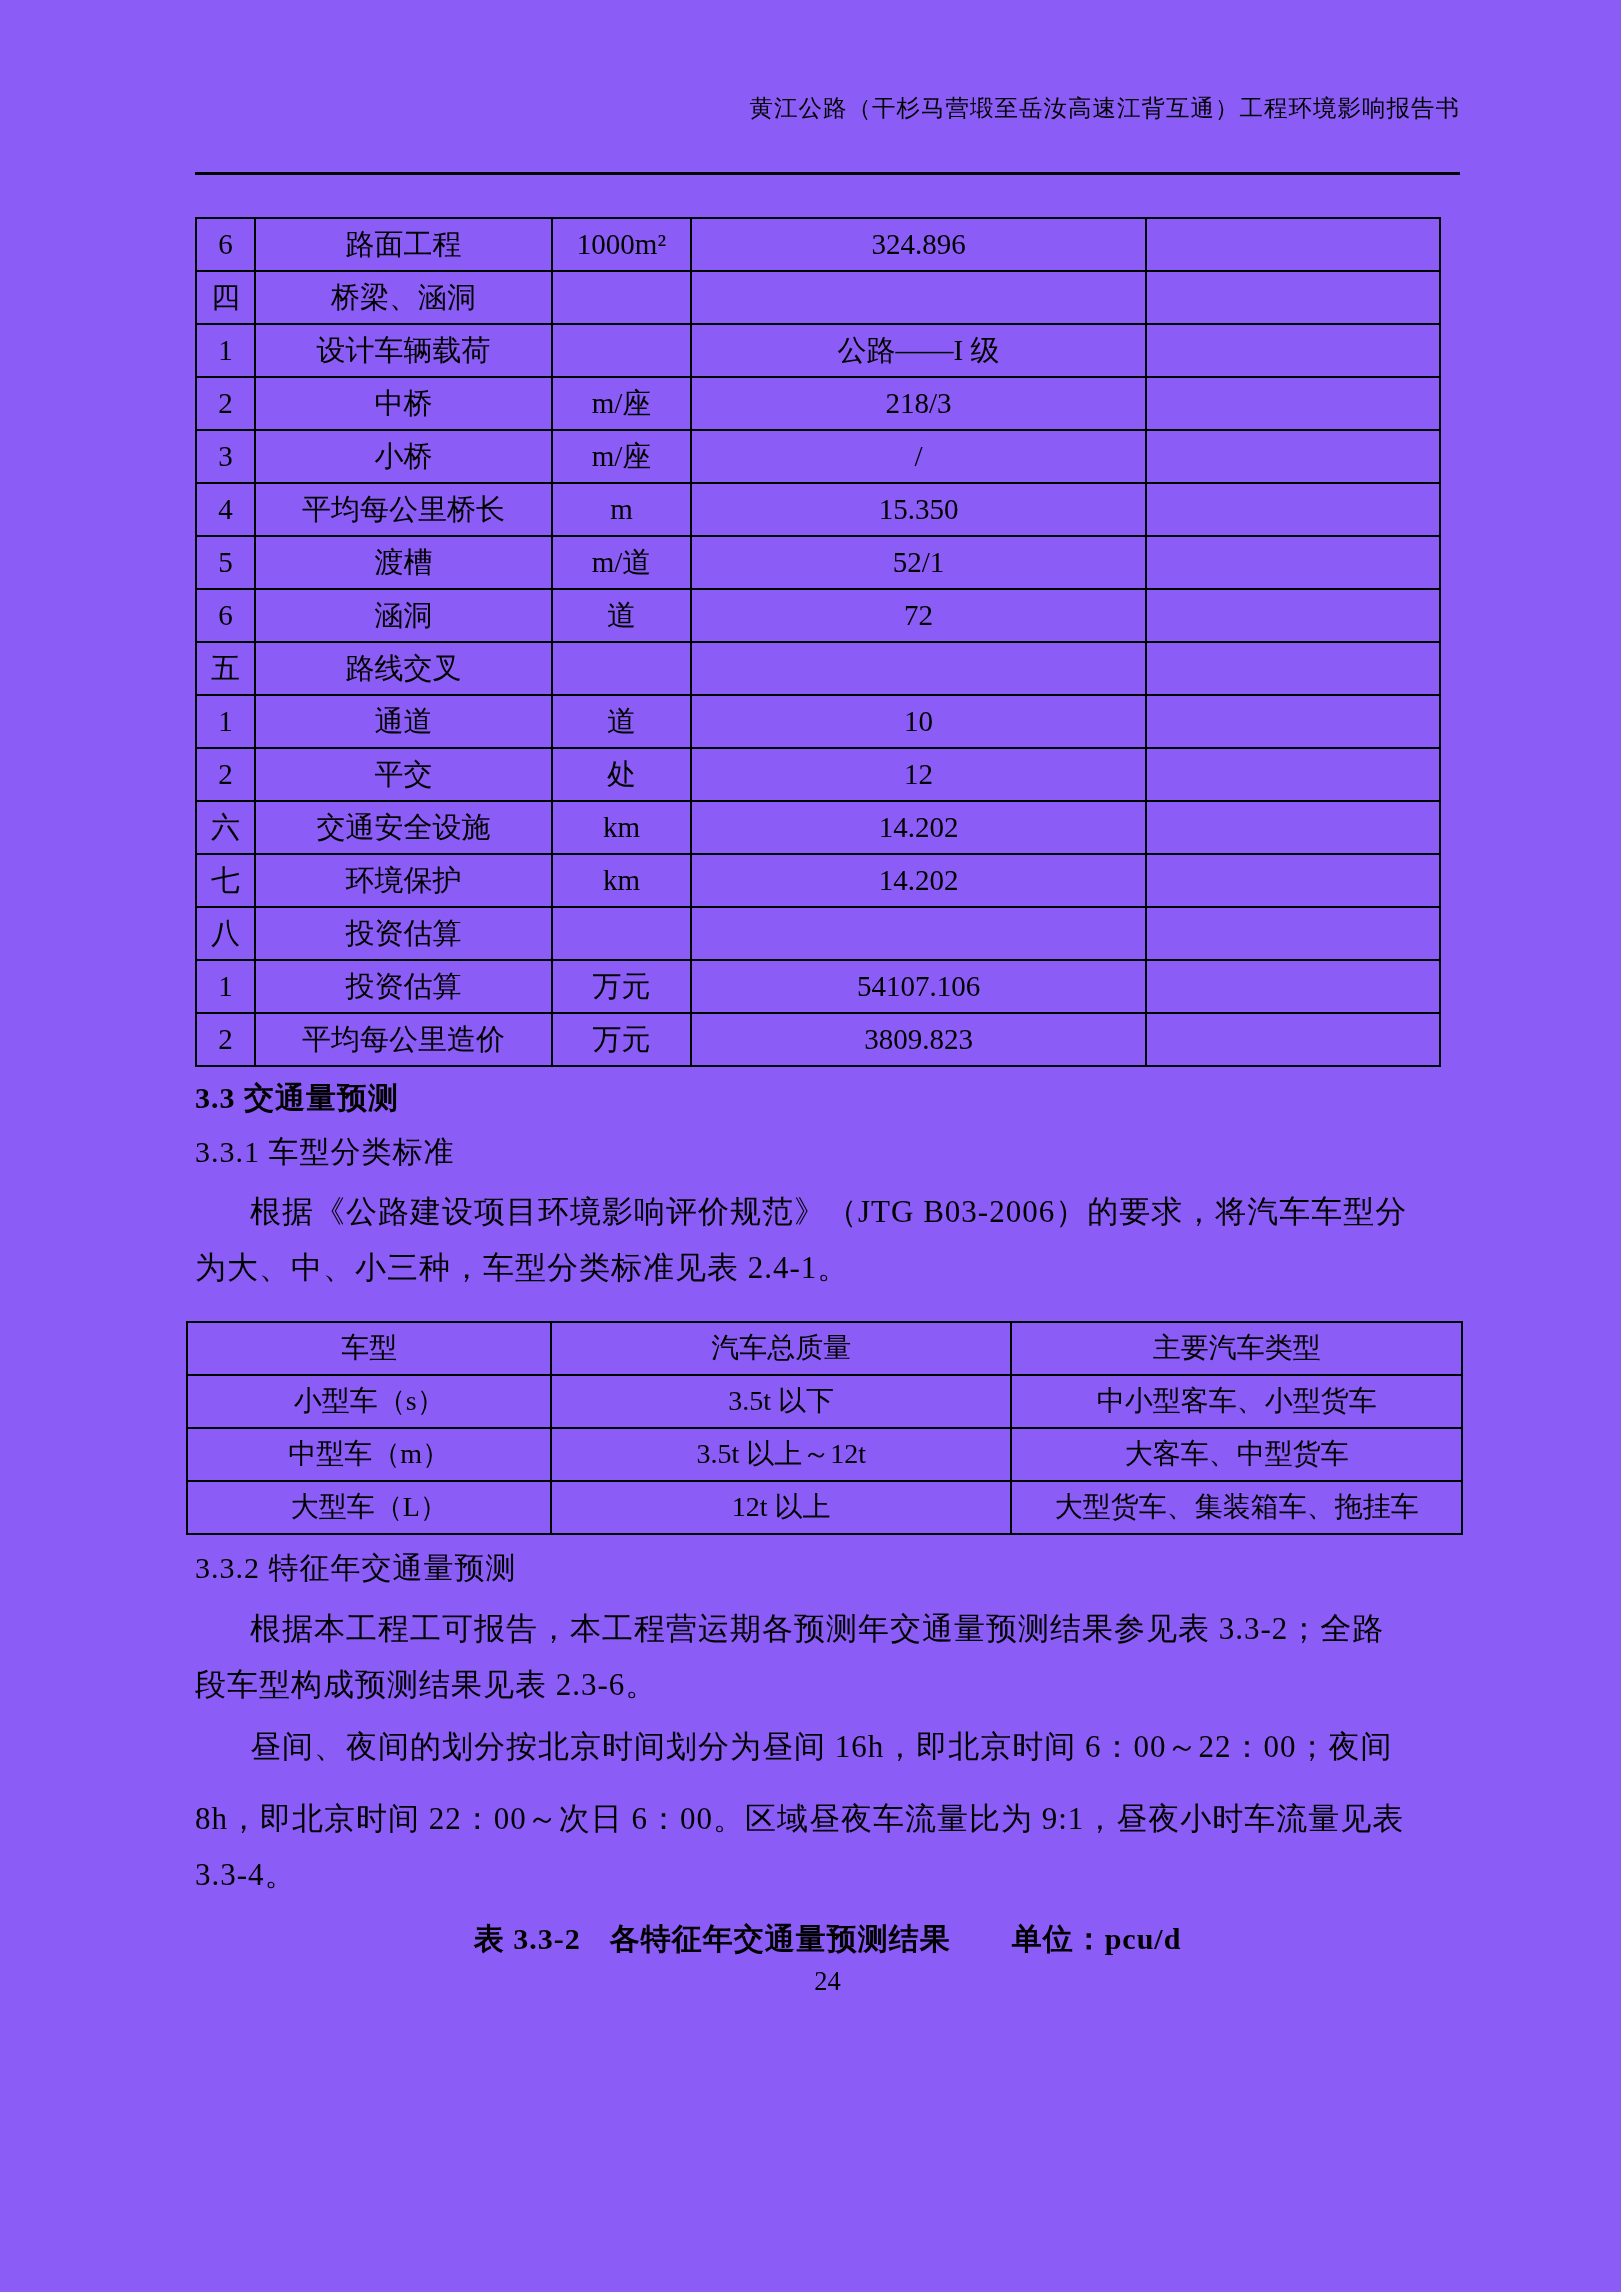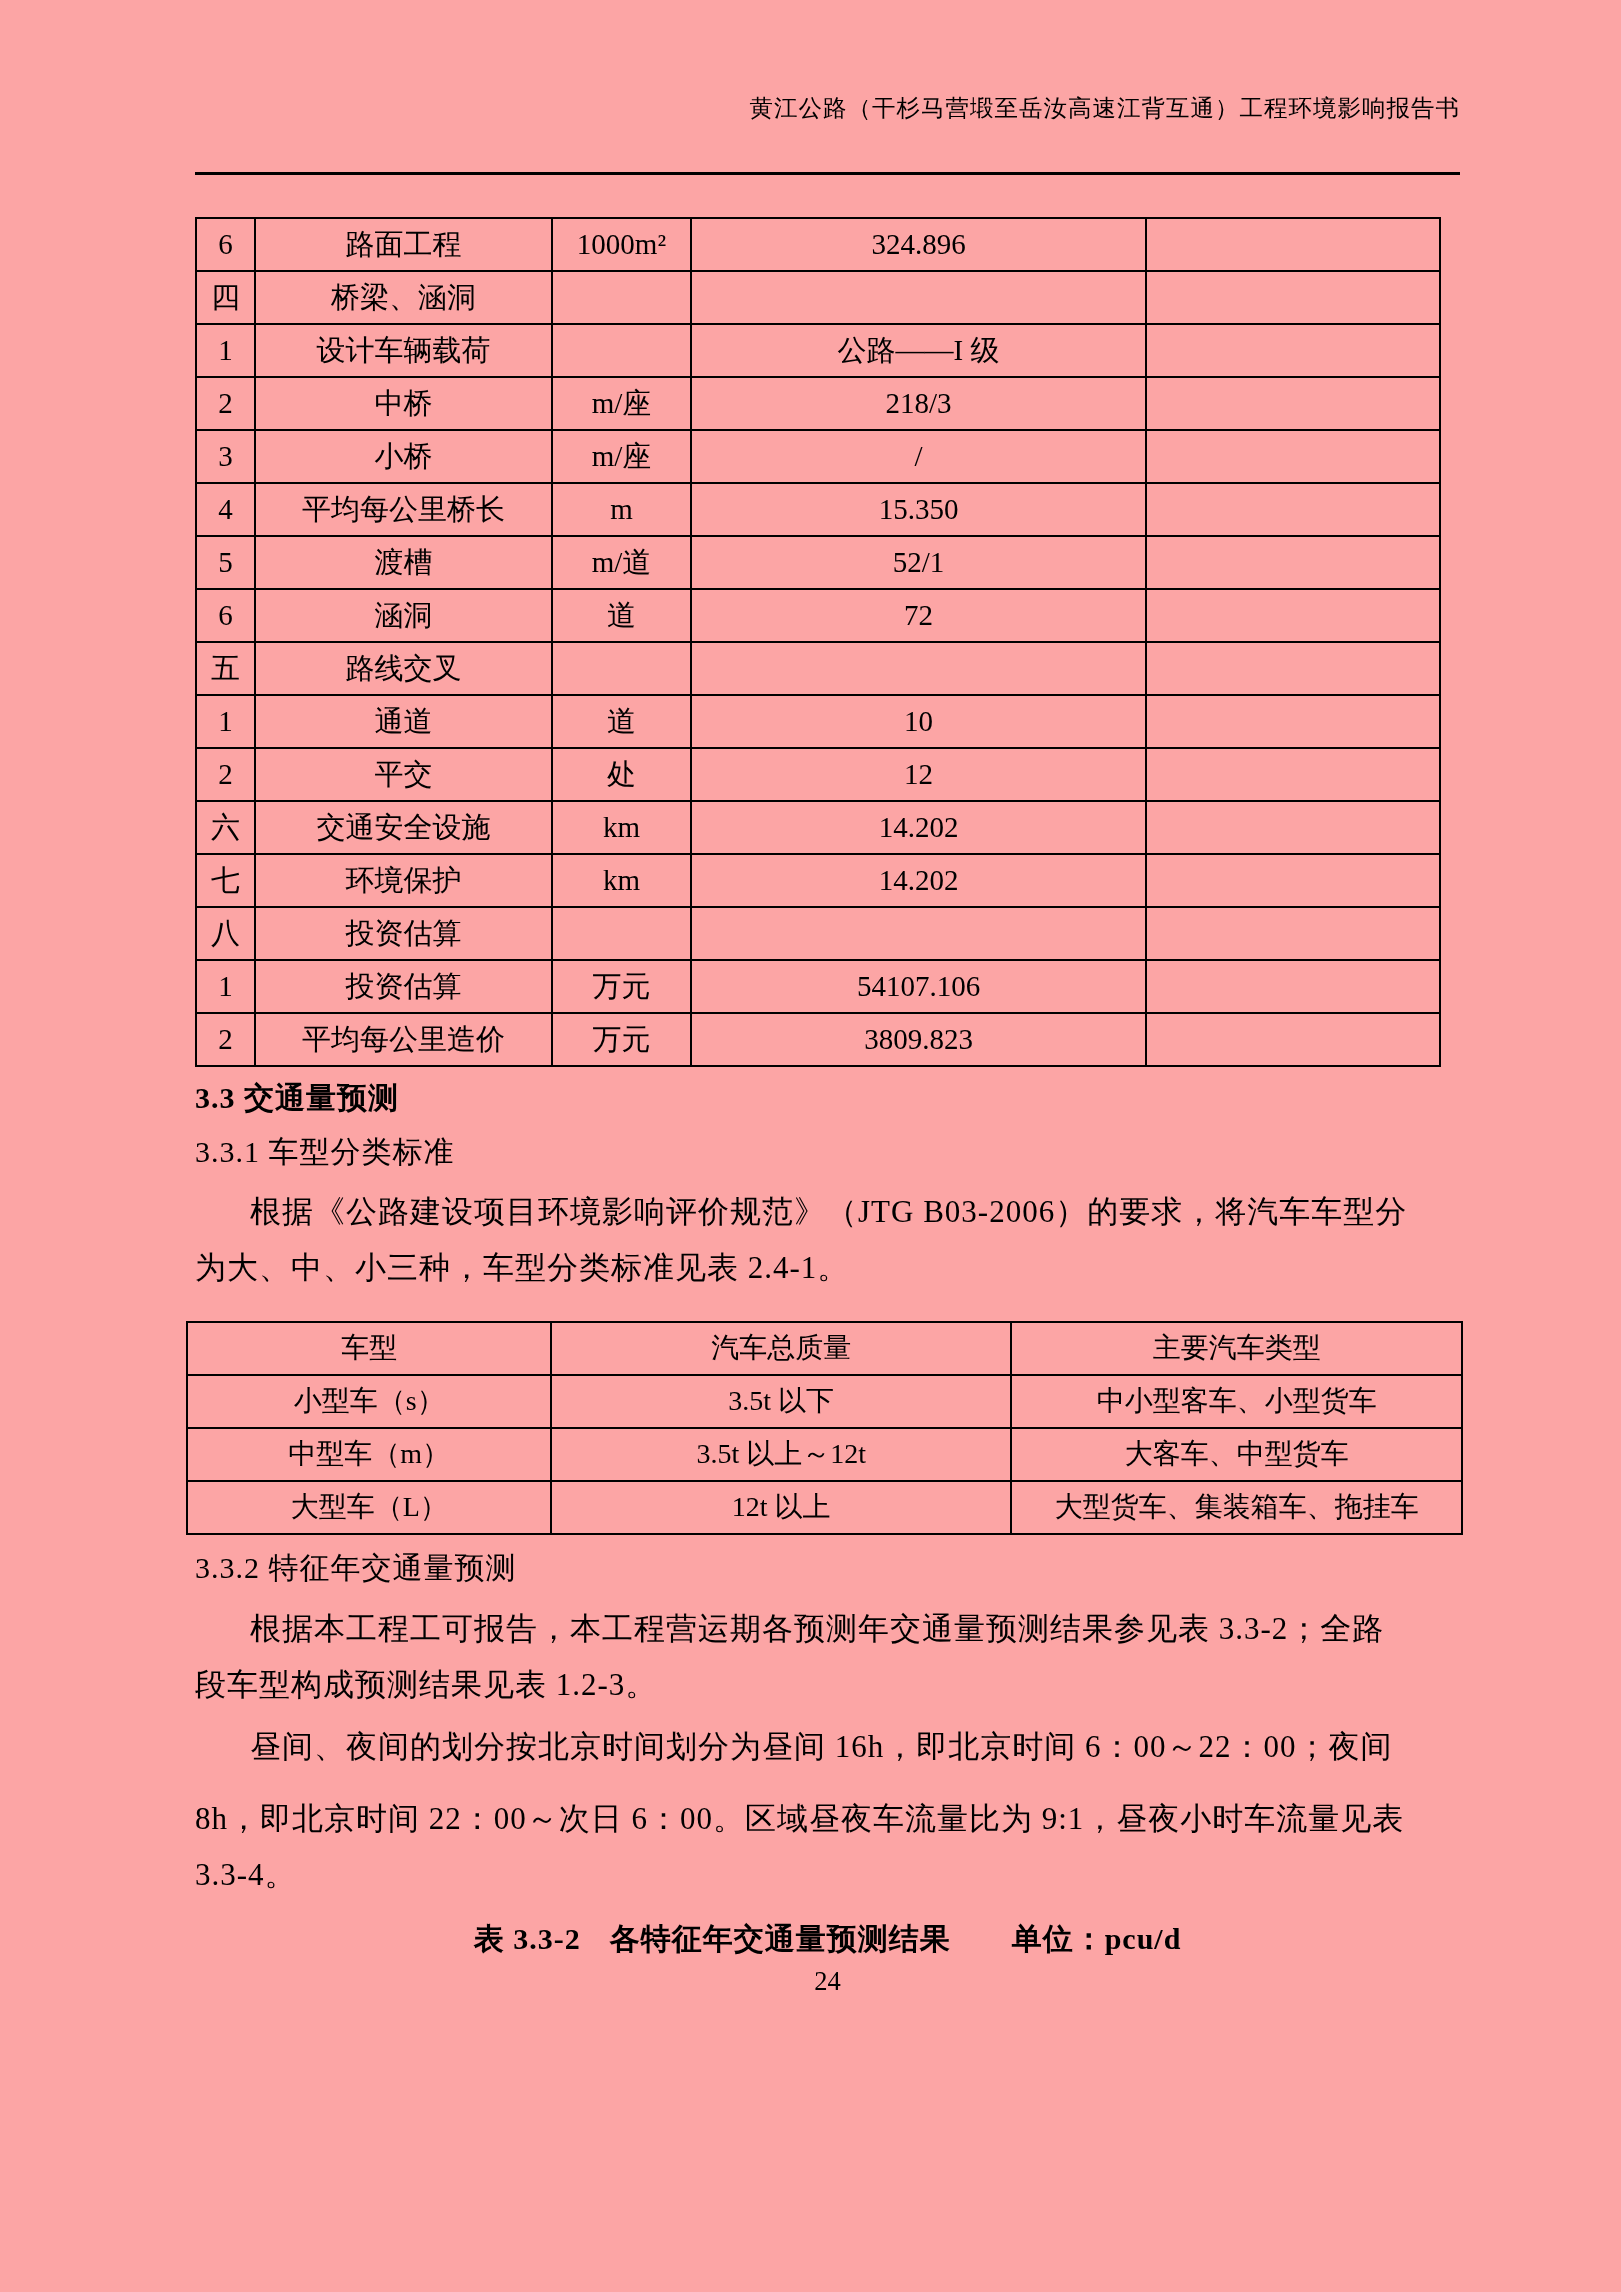--- a/index.html
+++ b/index.html
@@ -1,17 +1,17 @@
 <!DOCTYPE html>
 <html><head>
 <meta charset="utf-8">
 <style>
   html,body{margin:0;padding:0;background:#9a9a9a;}
   .page{
-    width:1621px;height:2293px;background:#fca5a5;color:#000;
+    width:1621px;height:2293px;background:#8b5cf6;color:#000;
     font-family:"Liberation Serif","DejaVu Serif",serif;
     position:relative;box-sizing:border-box;overflow:hidden;
   }
   .content{margin-left:195px;margin-right:161px;}
   
   .page-header{
     padding-top:94px;padding-bottom:49px;border-bottom:3.9px solid #000;
   }
   .page-header .title{
     display:block;text-align:right;font-size:23.5px;line-height:29px;letter-spacing:1px;
@@ -210,21 +210,21 @@
           <td>大型车（L）</td>
           <td>12t 以上</td>
           <td>大型货车、集装箱车、拖挂车</td>
         </tr>
       </tbody>
     </table>
 
     <div class="h-plain mt12">3.3.2 特征年交通量预测</div>
 
     <div class="pline indent mt14">根据本工程工可报告，本工程营运期各预测年交通量预测结果参见表 3.3-2；全路</div>
-    <div class="pline">段车型构成预测结果见表 1.2-3。</div>
+    <div class="pline">段车型构成预测结果见表 2.3-6。</div>
 
     <div class="pline indent mt6">昼间、夜间的划分按北京时间划分为昼间 16h，即北京时间 6：00～22：00；夜间</div>
     <div class="pline mt16">8h，即北京时间 22：00～次日 6：00。区域昼夜车流量比为 9:1，昼夜小时车流量见表</div>
     <div class="pline">3.3-4。</div>
 
     <div class="caption mt16">
       <span>表 3.3-2</span><span class="gap-sm"></span><span>各特征年交通量预测结果</span><span class="gap-lg"></span><span>单位：pcu/d</span>
     </div>
 
     <div class="page-number">24</div>

